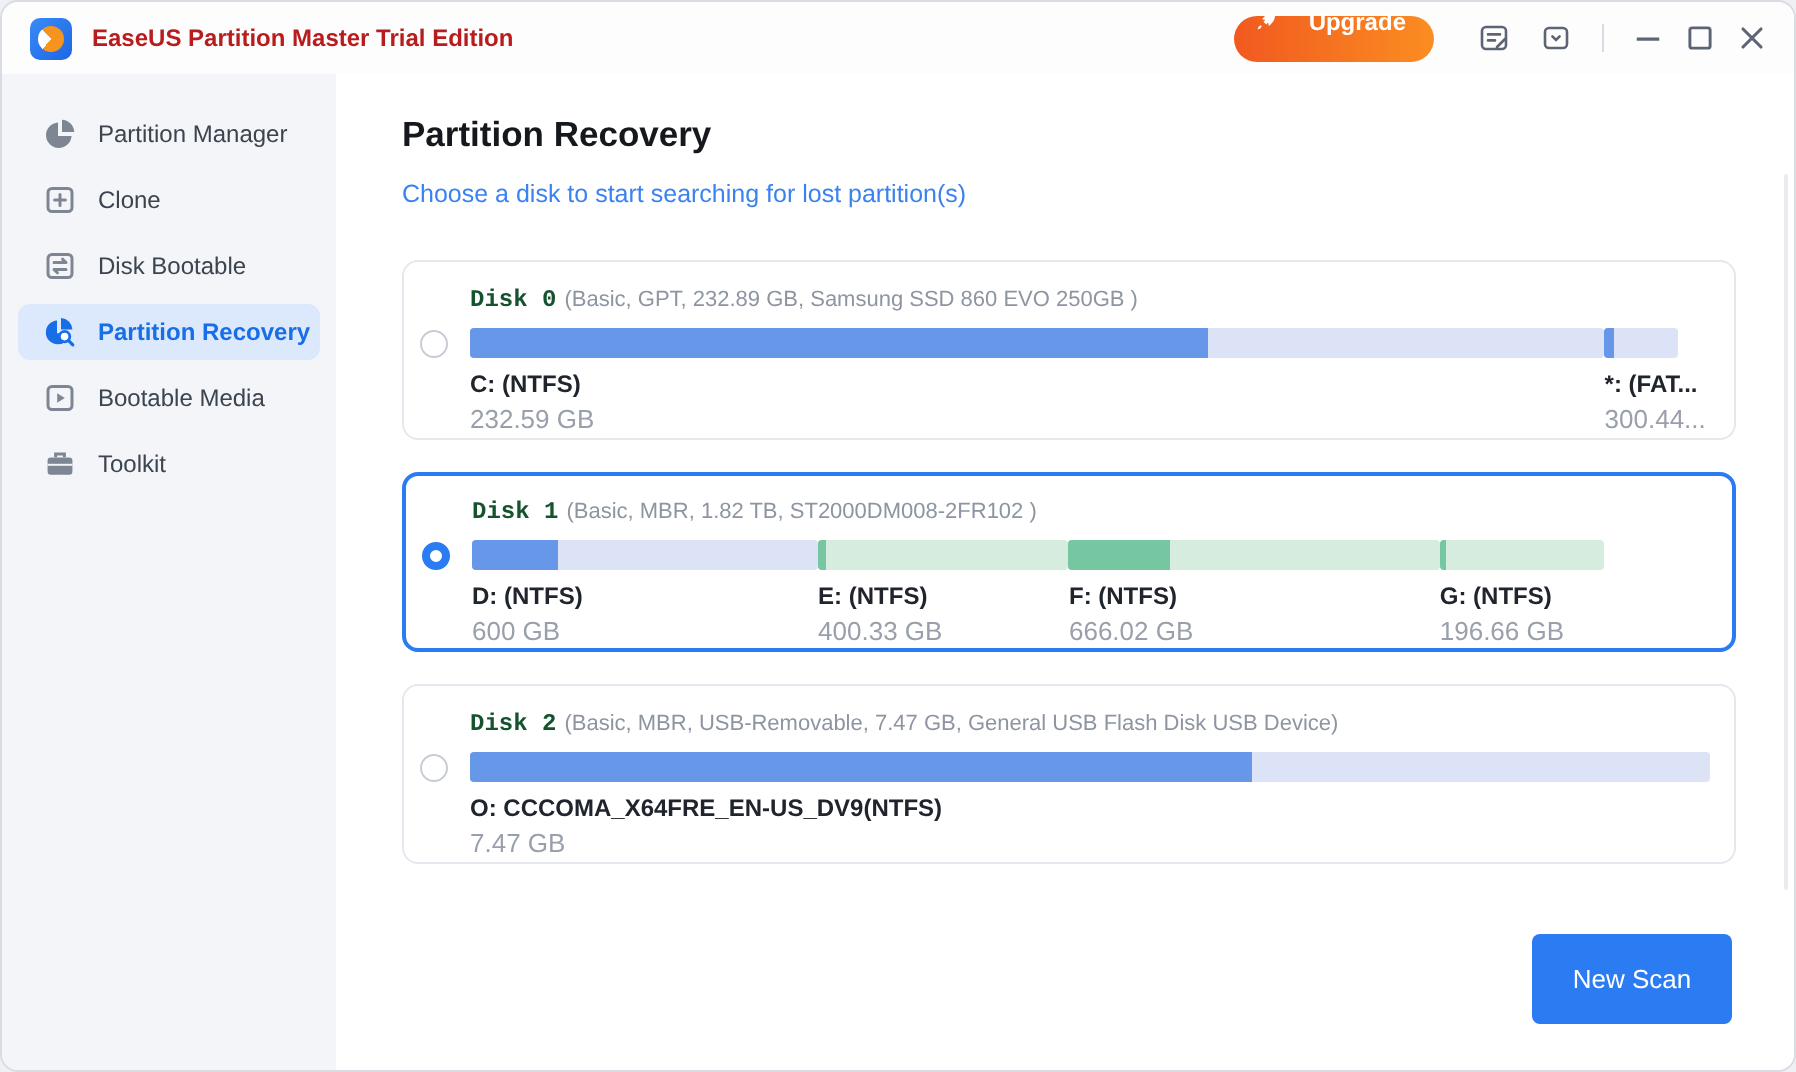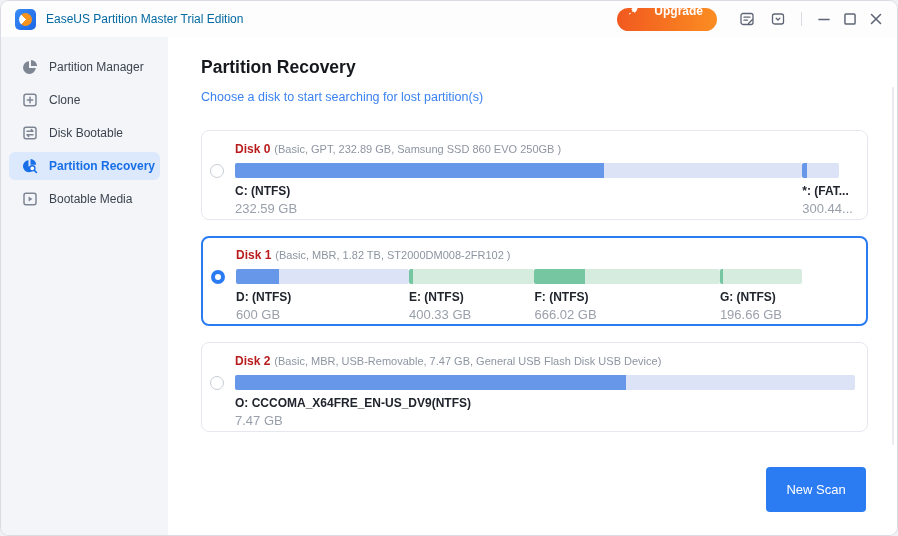--- a/index.html
+++ b/index.html
@@ -14,21 +14,21 @@
   .window{position:relative; width:898px; height:536px; background:#fff; border-radius:9px;
           overflow:hidden; border:1px solid #d9dce2;}
 
   
   .titlebar{position:absolute; left:0; top:0; right:0; height:36px; background:#fdfdfe;
             display:flex; align-items:center; padding:0 12px 0 14px;}
   .app-icon{width:21px; height:21px; border-radius:5px; background:linear-gradient(135deg,#3a8bf7,#1d66e4);
             display:flex; align-items:center; justify-content:center; flex:none;}
   .app-icon .pie{width:13px; height:13px; border-radius:50%;
             background:conic-gradient(from 220deg,#ffffff 0 95deg,#f7941e 95deg 360deg);}
-  .app-title{margin-left:10px; font-size:12px; font-weight:normal; color:#0369a1;}
+  .app-title{margin-left:10px; font-size:12px; font-weight:bold; color:#b91c1c;}
   .upgrade{margin-left:auto; height:23px; padding:0 14px 16px 10px; border:none; border-radius:12px;
            background:linear-gradient(90deg,var(--upg1),var(--upg2)); color:#fff; font-size:12px;
            font-weight:bold; display:flex; align-items:center; gap:15px; cursor:pointer;}
   .upgrade svg{width:12px; height:12px;}
   .tb-icon{width:16px; height:16px; color:#5d6575; display:inline-flex; cursor:pointer;}
   .tb-icon.first{margin-left:22px;}
   .tb-icon + .tb-icon{margin-left:15px;}
   .tb-divider{width:1px; height:14px; background:#d8dbe1; margin:0 13px 0 15px;}
   .winctl{width:18px; height:18px; color:#5d6575; display:inline-flex; align-items:center;
           justify-content:center; cursor:pointer;}
@@ -46,21 +46,21 @@
   
   .content{position:absolute; left:167px; top:36px; right:0; bottom:0; background:#fff;}
   .page-title{position:absolute; left:33px; top:20px; margin:0; font-size:17.5px; color:#15181d;}
   .subtitle{position:absolute; left:33px; top:53px; font-size:12.5px; color:var(--link);}
   #disk-list{position:absolute; left:33px; top:93px; width:667px;}
   .disk-card{height:90px; margin-bottom:16px; border:1px solid #e5e8ee; border-radius:8px;
              background:#fff; overflow:hidden; cursor:pointer;}
   .disk-card.selected{border:2px solid var(--accent);}
   .disk-header{margin:11px 0 0 33px; font-size:12px; white-space:nowrap;}
   .disk-card.selected .disk-header{margin-top:10px;}
-  .disk-name{font-weight:bold; color:#b91c1c;}
+  .disk-name{font-weight:bold; color:#14532d;font-family:Liberation Mono, monospace;}
   .disk-details{color:#8d95a1; font-size:11px; margin-left:4px;}
   .disk-row{display:flex; align-items:flex-start; margin-top:7px;}
   .radio{width:14px; height:14px; border-radius:50%; margin:1px 11px 0 8px; flex:none;
          border:1.5px solid #c8cdd5; background:#fff; cursor:pointer;}
   .radio.checked{border:4.5px solid var(--accent);}
   .partitions{flex:1; display:flex; margin-right:12px; min-width:0;}
   .partition{flex:none;}
   .bar{height:15px; border-radius:2px; overflow:hidden;}
   .bar.blue{background:var(--blue-track);}   .bar.blue .fill{background:var(--blue-fill);}
   .bar.green{background:var(--green-track);} .bar.green .fill{background:var(--green-fill);}
@@ -165,20 +165,30 @@
       </div>
       <div class="side-item">
         <span class="side-icon">
           <svg viewBox="0 0 16 16" fill="none" stroke="currentColor" stroke-width="1.5">
             <rect x="2" y="2.2" width="12" height="11.6" rx="2"></rect>
             <path d="M6.6 5.6l3.8 2.4-3.8 2.4z" fill="currentColor" stroke="none"></path>
           </svg>
         </span>
         <span>Bootable Media</span>
       </div>
+      <div class="side-item">
+        <span class="side-icon">
+          <svg viewBox="0 0 16 16">
+            <rect x="1.8" y="4.8" width="12.4" height="8.6" rx="1.6" fill="currentColor"></rect>
+            <path d="M5.8 4.6V3h4.4v1.6" fill="none" stroke="currentColor" stroke-width="1.5"></path>
+            <path d="M1.8 8.4h12.4" stroke="#f3f5f8" stroke-width="1"></path>
+          </svg>
+        </span>
+        <span>Toolkit</span>
+      </div>
     </div>
 
   <div class="content">
     <h1 class="page-title">Partition Recovery</h1>
     <div class="subtitle">Choose a disk to start searching for lost partition(s)</div>
     <div id="disk-list">
         <div class="disk-card">
           <div class="disk-header"><span class="disk-name">Disk 0</span><span class="disk-details">(Basic, GPT, 232.89 GB, Samsung SSD 860 EVO 250GB )</span></div>
           <div class="disk-row">
             <span class="radio"></span>

